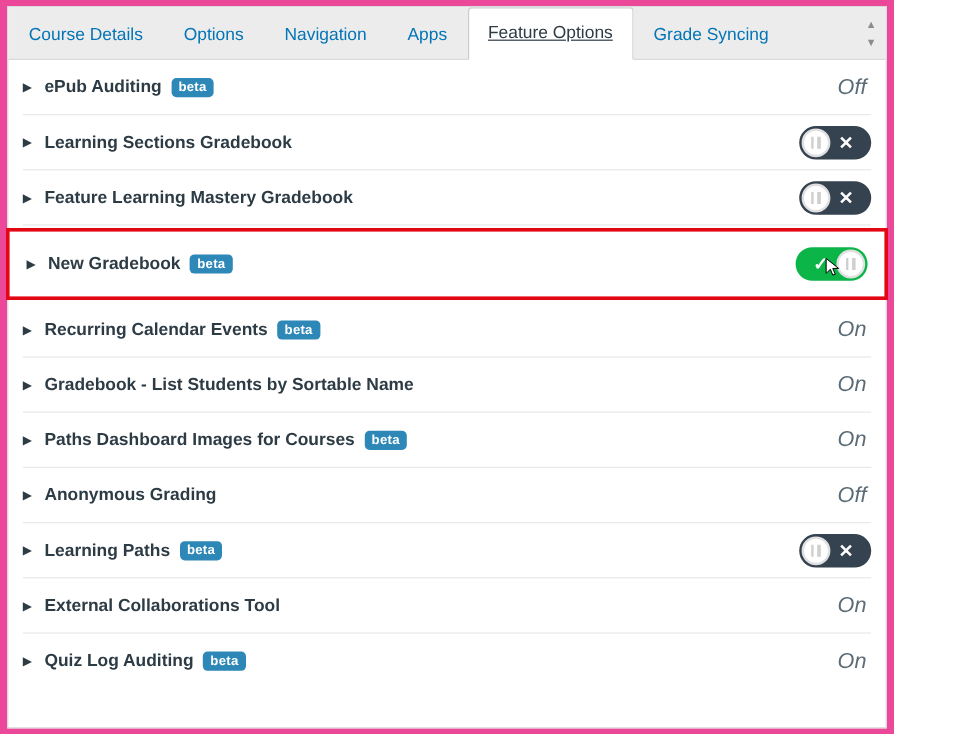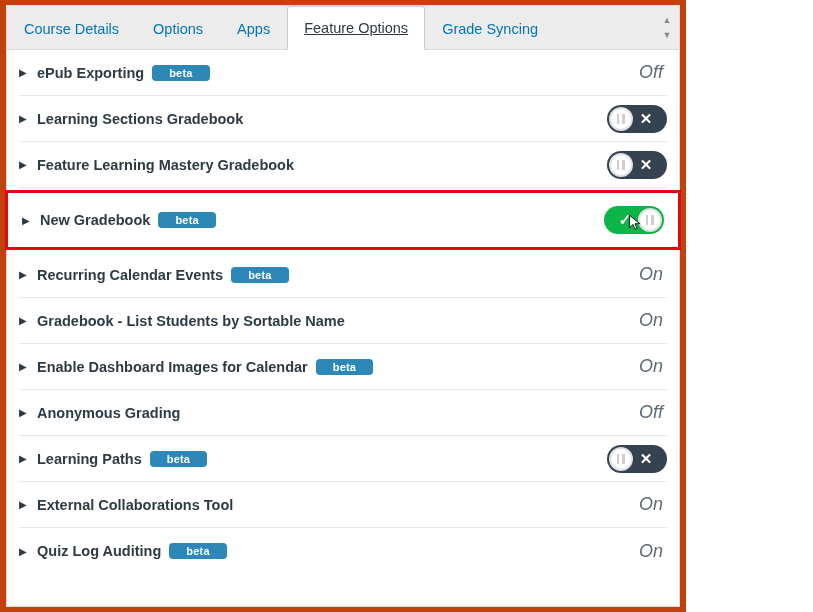--- a/index.html
+++ b/index.html
@@ -4,24 +4,24 @@
 <style>
   * { box-sizing: border-box; }
   html, body {
     margin: 0;
     padding: 0;
     font-family: "Helvetica Neue", Helvetica, Arial, sans-serif;
     background: #fff;
     color: #2d3b45;
   }
   .outer {
-    width: 686px;
+    width: 745px;
     height: 612px;
     padding: 5px 6px;
-    background: #c2410c;
+    background: #ec4899;
   }
   .panel {
     width: 100%;
     height: 100%;
     background: #fff;
     border: 1px solid #d8dadc;
   }
   .tabs-bar {
     display: flex;
     align-items: stretch;
@@ -92,21 +92,21 @@
   .feature-label {
     font-weight: 700;
     font-size: 14.5px;
     color: #2d3b45;
   }
   .beta-badge {
     background: #2d88b7;
     color: #fff;
     font-size: 11px;
     font-weight: 700;
-    padding: 2px 17px;
+    padding: 2px 6px;
     border-radius: 4px;
     letter-spacing: 0.2px;
   }
   .state {
     font-style: italic;
     color: #5b6b76;
     font-size: 18px;
     margin-right: 4px;
   }
   .toggle {
@@ -177,33 +177,34 @@
   }
 </style>
 </head>
 <body>
 
 <div class="outer">
   <div class="panel">
     <div class="tabs-bar" id="tabs-bar">
       <div class="tab">Course Details</div>
         <div class="tab">Options</div>
+        <div class="tab">Navigation</div>
         <div class="tab">Apps</div>
         <div class="tab active">Feature Options</div>
         <div class="tab">Grade Syncing</div>
         <div class="scroll-arrows">
         <div class="sa">▲</div>
         <div class="sa">▼</div>
       </div>
     </div>
     <div class="list" id="feature-list">
         <div class="row">
           <div class="row-left">
             <span class="expand-caret">▶</span>
-            <span class="feature-label">ePub Exporting</span>
+            <span class="feature-label">ePub Auditing</span>
             <span class="beta-badge">beta</span>
           </div>
           <span class="state">Off</span>
         </div>
         <div class="row">
           <div class="row-left">
             <span class="expand-caret">▶</span>
             <span class="feature-label">Learning Sections Gradebook</span>
           </div>
           <div class="toggle toggle-off">
@@ -254,21 +255,21 @@
         <div class="row">
           <div class="row-left">
             <span class="expand-caret">▶</span>
             <span class="feature-label">Gradebook - List Students by Sortable Name</span>
           </div>
           <span class="state">On</span>
         </div>
         <div class="row">
           <div class="row-left">
             <span class="expand-caret">▶</span>
-            <span class="feature-label">Enable Dashboard Images for Calendar</span>
+            <span class="feature-label">Paths Dashboard Images for Courses</span>
             <span class="beta-badge">beta</span>
           </div>
           <span class="state">On</span>
         </div>
         <div class="row">
           <div class="row-left">
             <span class="expand-caret">▶</span>
             <span class="feature-label">Anonymous Grading</span>
           </div>
           <span class="state">Off</span>

